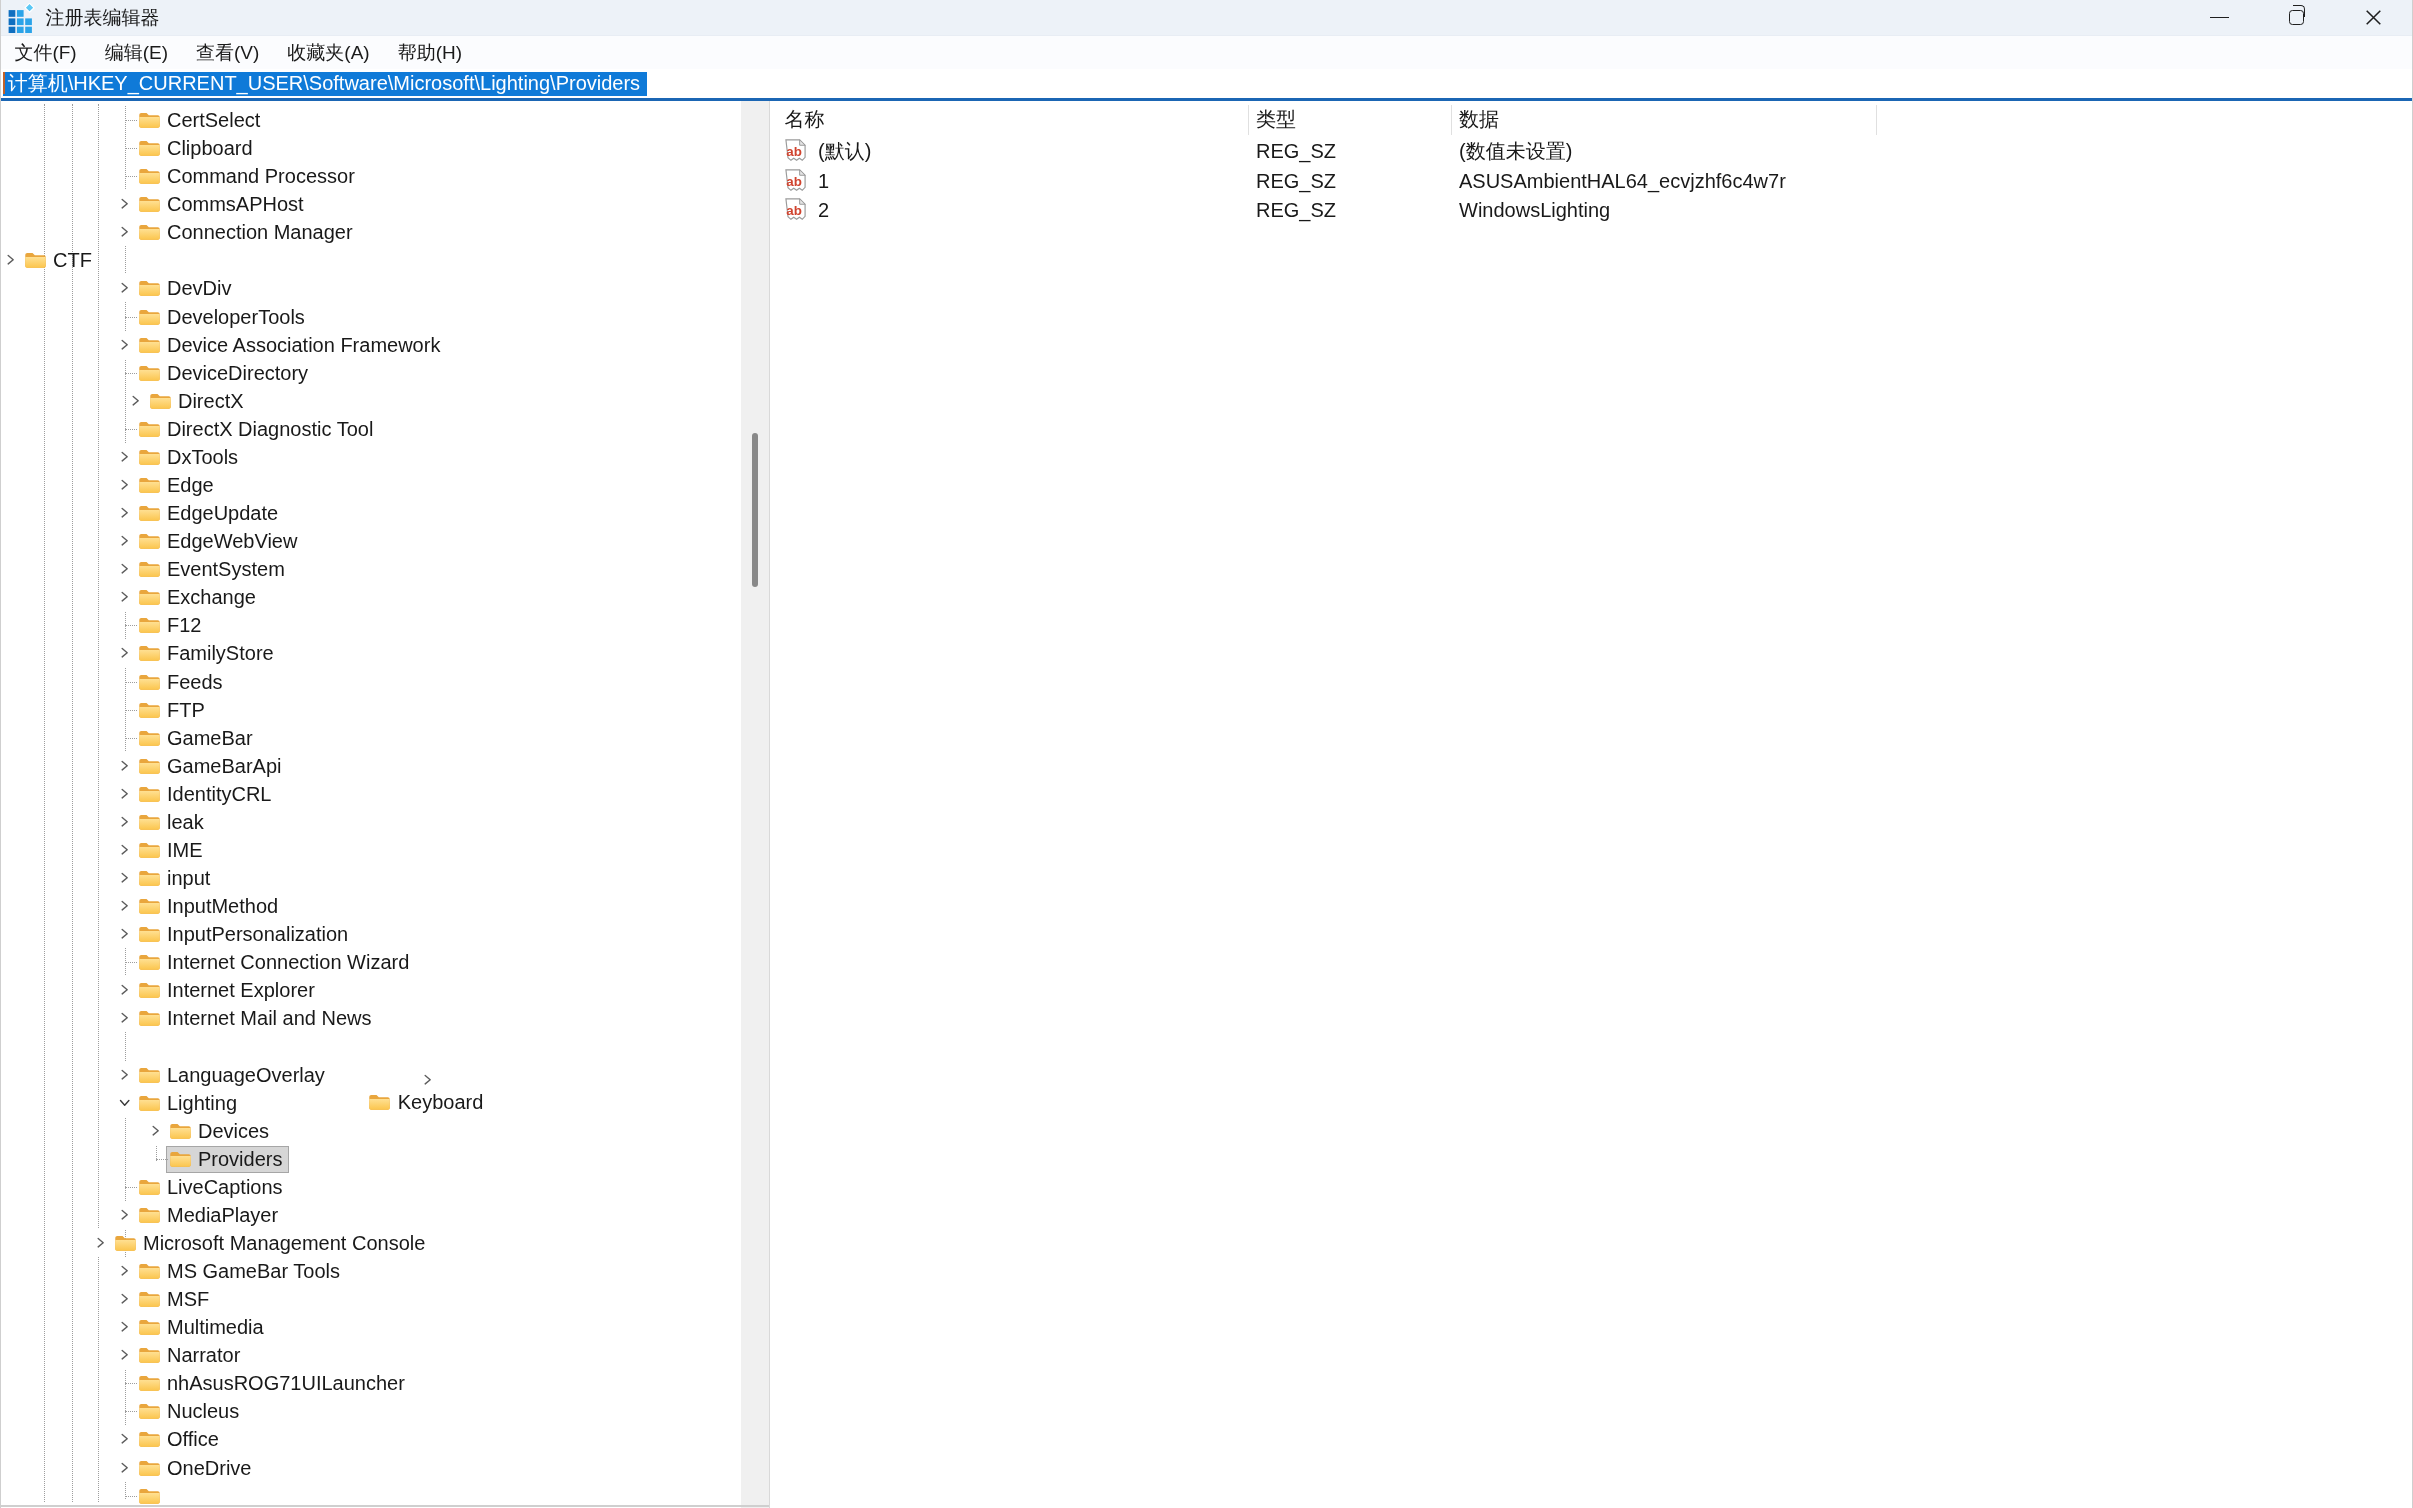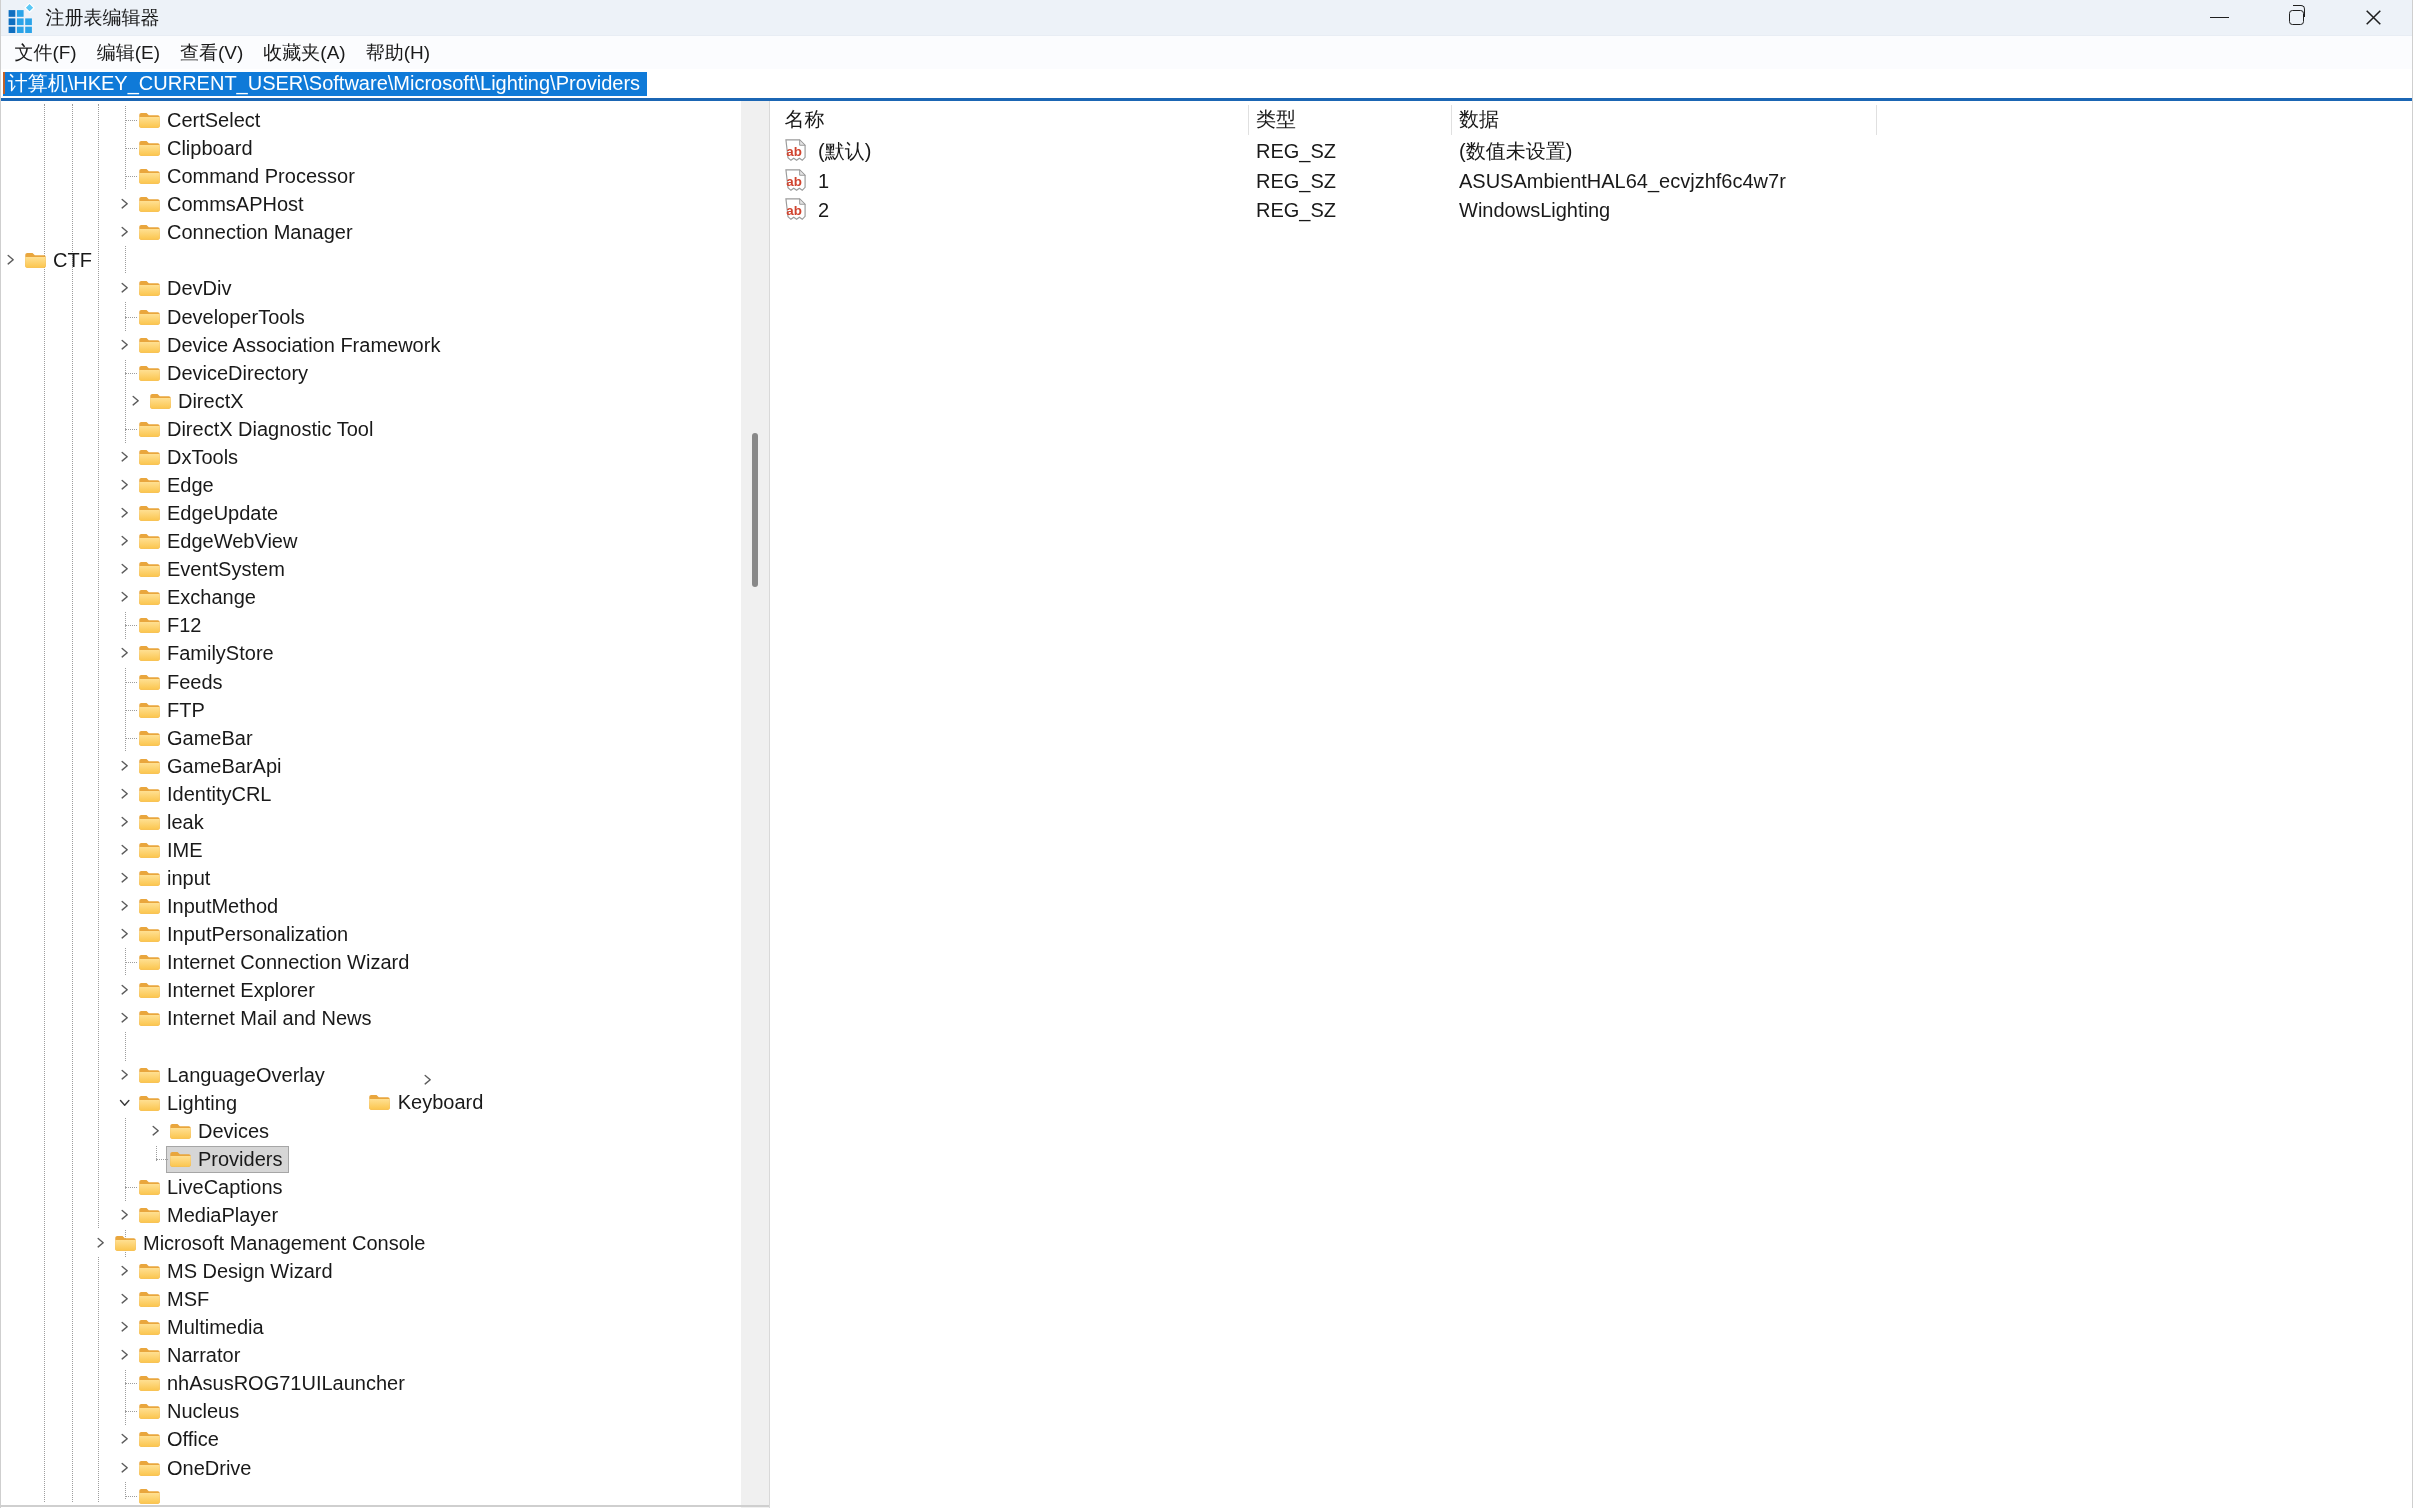--- a/index.html
+++ b/index.html
@@ -17,21 +17,21 @@
   .title{margin-left:10px;font-size:19px;color:#191919;white-space:nowrap;}
   .win-controls{position:absolute;right:0;top:0;height:35px;display:flex;}
   .wc{width:77px;height:35px;display:flex;align-items:center;justify-content:center;}
   .g-min{width:18.4px;height:1.7px;background:#1f1f1f;}
   .g-restore{width:12.6px;height:12.6px;border:1.7px solid #1f1f1f;border-radius:3.4px;position:relative;background:#edf2f8;}
   .g-restore::before{content:'';position:absolute;top:-5.9px;left:2.5px;width:11px;height:11px;
     border:1.7px solid #1f1f1f;border-left:none;border-bottom:none;border-top-right-radius:4.2px;}
   .g-restore::after{content:'';position:absolute;top:-7.5px;left:-1.7px;width:16px;height:5.9px;background:#edf2f8;z-index:-1;}
 
   
-  .menubar{position:absolute;top:35px;left:0;right:0;height:34px;background:#fbfcfe;display:flex;align-items:center;padding-left:3.4px;border-top:0.8px solid #e8edf4;}
+  .menubar{position:absolute;top:35px;left:0;right:0;height:34px;background:#fbfcfe;display:flex;align-items:center;padding-left:3.4px;border-top:0.8px solid #e8edf4;gap:8px;}
   .menu-item{font-size:19px;padding:4.2px 10px;white-space:nowrap;}
 
   
   .addressbar{position:absolute;top:69px;left:0;right:0;height:32px;box-sizing:border-box;background:#ffffff;border-bottom:3.4px solid #1b66b4;}
   .addr-sel{position:absolute;left:1.7px;top:2.5px;display:inline-block;background:#0f7ad8;color:#ffffff;
     font-size:20px;line-height:23.5px;padding:0 6.7px 0.8px 5px;white-space:nowrap;}
   .caret{position:absolute;left:1.7px;top:3.4px;width:2.5px;height:22px;background:#c2622a;z-index:2;}
 
   
   .content{position:absolute;top:101px;left:0;right:0;bottom:0;background:#ffffff;}
@@ -1038,21 +1038,21 @@
           <defs>
             <linearGradient id="fg" x1="0" y1="0" x2="0" y2="1">
               <stop offset="0" stop-color="#ffe092"></stop>
                       <stop offset="1" stop-color="#fbc54d"></stop>
             </linearGradient>
           </defs>
           <path d="M1.5 5 c0-1.5 1-2.5 2.4-2.5 h6.3 l2.7 2.7 h10.7 c1.4 0 2.4 1 2.4 2.4 v10 c0 1.5-1 2.4-2.4 2.4 h-19.7 c-1.4 0-2.4-1-2.4-2.4 z" fill="#e9a63d"></path>
           <path d="M1.5 7.2 h24.5 v10.4 c0 1.5-1 2.4-2.4 2.4 h-19.7 c-1.4 0-2.4-1-2.4-2.4 z" fill="url(#fg)"></path>
         </svg>
       </span>
-      <span class="tlabel">MS Design Wizard</span>
+      <span class="tlabel">MS GameBar Tools</span>
     </span>
   </div>
 
   <div class="tree-row" style="top: 1184px; padding-left: 114px;">
     <span class="expander chev">
               <svg width="13.4" height="13.4" viewBox="0 0 16 16">
                 <path d="M5 3 L11 8 L5 13" fill="none" stroke="#5d5d5d" stroke-width="1.7" stroke-linecap="round" stroke-linejoin="round"></path>
               </svg>
             </span>
     <span class="selwrap">

